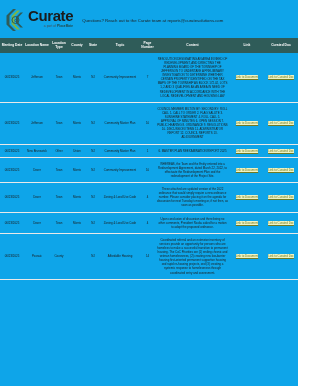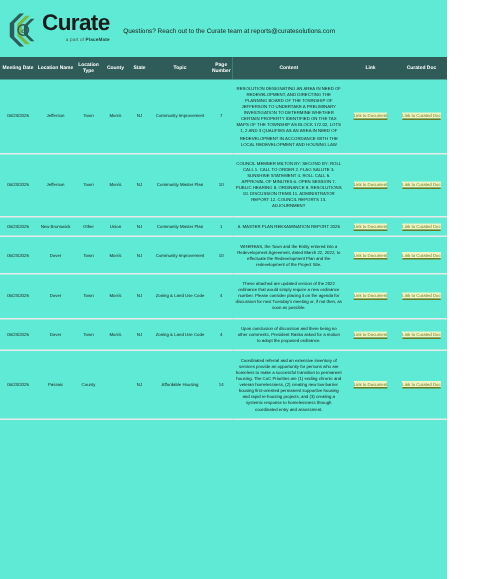--- a/index.html
+++ b/index.html
@@ -6,21 +6,21 @@
   html, body {
     margin: 0; padding: 0;
     width: 298px; height: 386px;
     background: #ffffff;
     font-family: "Liberation Sans", sans-serif;
     overflow: hidden;
   }
   #page {
     position: relative;
     width: 298px; height: 386px;
-    background: #5eead4;
+    background: #0ea5e9;
   }
 
   
   .banner {
     display: flex;
     align-items: center;
     padding: 6px 4px 4px 5px;
     height: 38px;
   }
   .logo-wrap { display: flex; align-items: flex-start; flex: 0 0 auto; }

